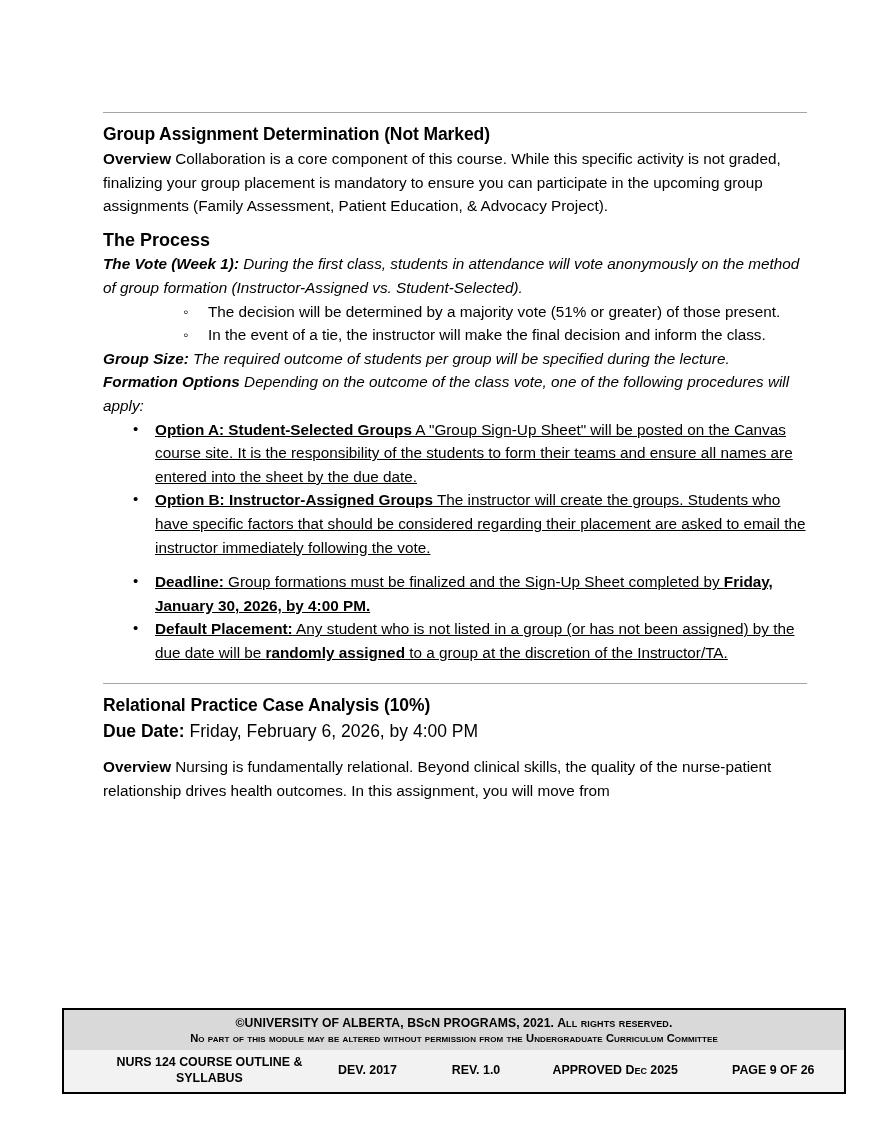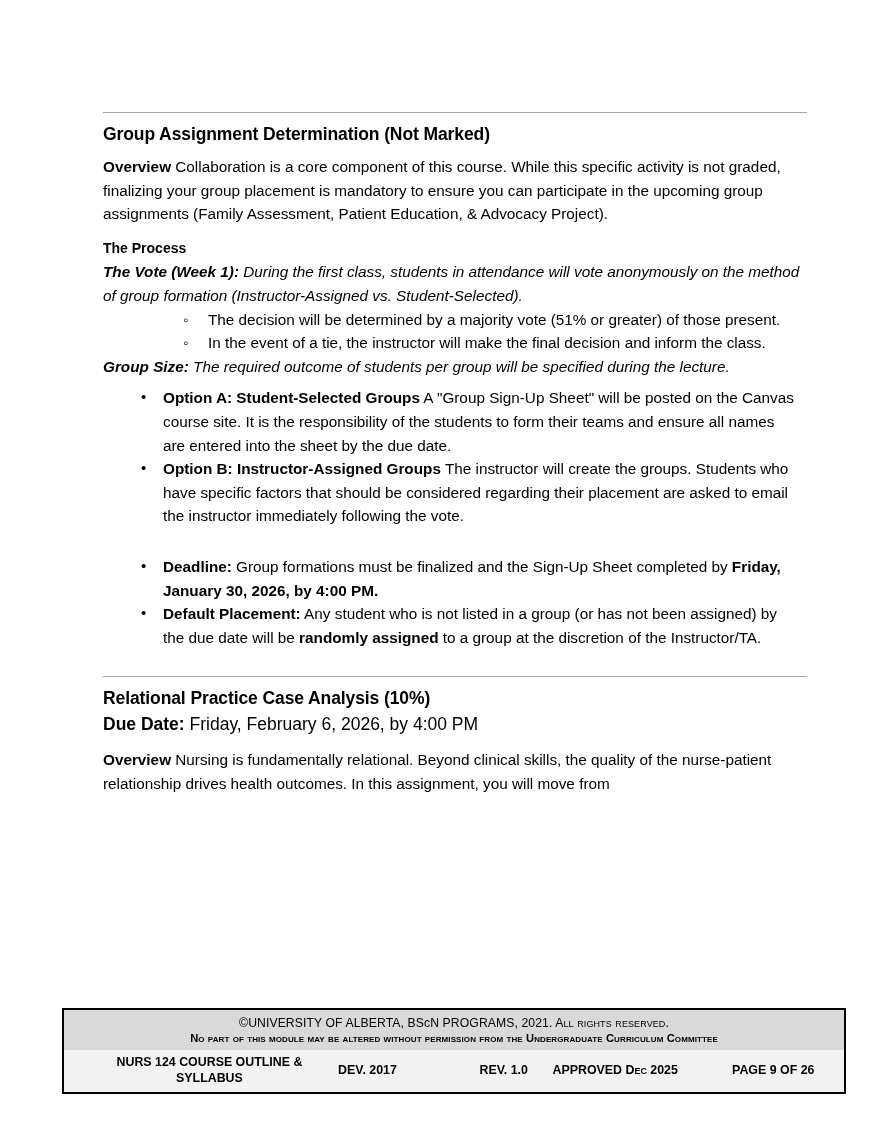--- a/index.html
+++ b/index.html
@@ -49,40 +49,41 @@
     font-size: 17.5px;
     line-height: 26px;
     margin: 0 0 11px 0;
   }
   .due-line b { font-weight: bold; }
 
   
   p.body {
     font-size: 15.3px;
     line-height: 23.6px;
-    margin: 8px 0 11px 0;
+    margin: 0 0 11px 0;
     text-align: left;
   }
   p.tight {
     margin: 0;
     font-style: italic;
   }
   .sub-head {
-    font-size: 14px;
+    font-size: 18px;
     font-weight: bold;
     line-height: 23.6px;
     margin: 0;
   }
   b, strong { font-weight: bold; }
 
   
   ul.lvl1 {
     list-style: none;
-    margin: 8px;
+    margin: 0;
     padding: 0;
+    text-decoration: underline;
   }
   ul.lvl1 > li {
     position: relative;
     font-size: 15.3px;
     line-height: 23.6px;
     padding-left: 52px;
     margin: 0;
   }
   ul.lvl1 > li::before {
     content: "\2022";
@@ -126,21 +127,21 @@
     box-sizing: border-box;
     background: #f2f2f2;
   }
   .footer-top {
     background: #d9d9d9;
     padding: 5px 6px 4px 6px;
     text-align: center;
   }
   .fline1 {
     font-size: 12.2px;
-    font-weight: normal;
+    font-weight: bold;
     line-height: 16px;
     letter-spacing: 0.1px;
   }
   .fline2 {
     font-size: 11.2px;
     font-weight: bold;
     line-height: 15px;
     letter-spacing: 0.1px;
   }
   .sc { font-variant: small-caps; }
@@ -151,21 +152,21 @@
     padding: 4px 0 6px 0;
   }
   .fcell {
     font-size: 12.4px;
     font-weight: bold;
     line-height: 16px;
     text-align: center;
   }
   .fcell.c1 { width: 215px; padding-left: 44px; }
   .fcell.c2 { width: 120px; }
-  .fcell.c3 { width: 110px; text-align: right; }
+  .fcell.c3 { width: 110px; }
   .fcell.c4 { width: 185px; }
   .fcell.c5 { width: 150px; }
 </style>
 </head>
 <body>
 
 <div class="page">
   <div class="content">
 
     <div>
@@ -190,20 +191,23 @@
         </li>
         <li>
           <span>In the event of a tie, the instructor will make the final decision and inform the class.</span>
         </li>
       </ul>
 
       <p class="body tight">
         <b>Group Size:</b><span> The required outcome of students per group will be specified during the lecture.</span>
       </p>
 
+      <p class="body tight">
+        <b>Formation Options</b><span> Depending on the outcome of the class vote, one of the following procedures will apply:</span>
+      </p>
 
       <ul class="lvl1">
         <li>
           <b>Option A: Student-Selected Groups</b><span> A "Group Sign-Up Sheet" will be posted on the Canvas course site. It is the responsibility of the students to form their teams and ensure all names are entered into the sheet by the due date.</span>
         </li>
         <li>
           <b>Option B: Instructor-Assigned Groups</b><span> The instructor will create the groups. Students who have specific factors that should be considered regarding their placement are asked to email the instructor immediately following the vote.</span>
         </li>
       </ul>
 

